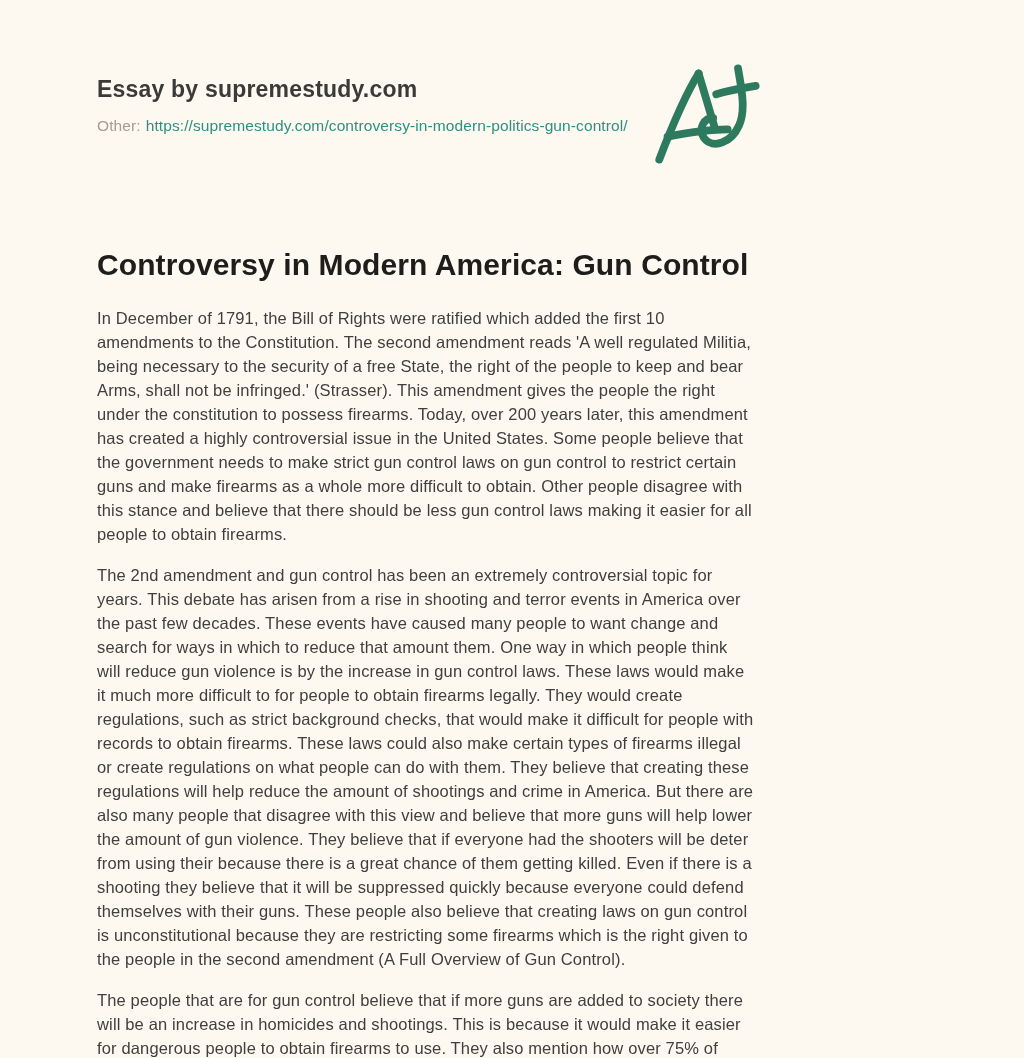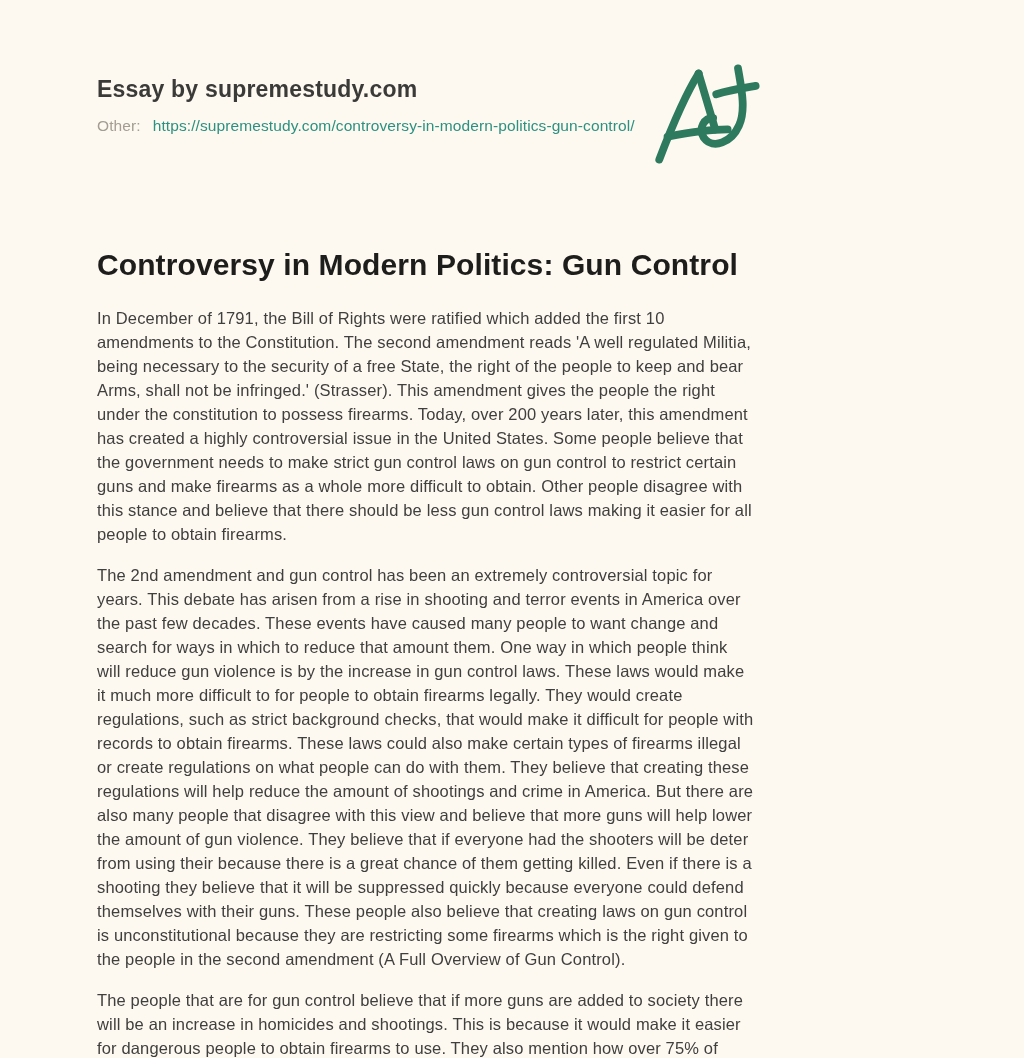--- a/index.html
+++ b/index.html
@@ -24,21 +24,21 @@
   }
   .source-line {
     margin-top: 14px;
     font-size: 15.5px;
     color: #a39d93;
     letter-spacing: 0.1px;
   }
   .source-line a {
     color: #2b9180;
     text-decoration: none;
-    margin-left: 12px;
+    margin-left: 5px;
   }
   .logo {
     position: absolute;
     top: 64px;
     right: 86px;
     width: 114px;
     height: 104px;
   }
   .logo svg { width: 100%; height: 100%; }
   .article-title {
@@ -74,21 +74,21 @@
       <g stroke="#2e7a5e" stroke-width="7.5" stroke-linecap="round" fill="none">
         <path d="M7 92 C 20 58 33 28 45 9"></path>
         <path d="M45 9 L 61 63"></path>
         <path d="M15 70 C 36 66 56 63 73 63"></path>
         <path d="M62 29 C 75 25 88 23 100 21"></path>
         <path d="M83 4 C 86 22 91 44 84 59 C 77 75 59 83 50 71 C 44 62 51 51 59 52"></path>
       </g>
     </svg>
   </div>
 
-  <h1 class="article-title">Controversy in Modern Politics: Gun Control</h1>
+  <h1 class="article-title">Controversy in Modern America: Gun Control</h1>
 
   <div class="paragraphs">
     <p>In December of 1791, the Bill of Rights were ratified which added the first 10 amendments to the Constitution. The second amendment reads 'A well regulated Militia, being necessary to the security of a free State, the right of the people to keep and bear Arms, shall not be infringed.' (Strasser). This amendment gives the people the right under the constitution to possess firearms. Today, over 200 years later, this amendment has created a highly controversial issue in the United States. Some people believe that the government needs to make strict gun control laws on gun control to restrict certain guns and make firearms as a whole more difficult to obtain. Other people disagree with this stance and believe that there should be less gun control laws making it easier for all people to obtain firearms.</p>
     <p>The 2nd amendment and gun control has been an extremely controversial topic for years. This debate has arisen from a rise in shooting and terror events in America over the past few decades. These events have caused many people to want change and search for ways in which to reduce that amount them. One way in which people think will reduce gun violence is by the increase in gun control laws. These laws would make it much more difficult to for people to obtain firearms legally. They would create regulations, such as strict background checks, that would make it difficult for people with records to obtain firearms. These laws could also make certain types of firearms illegal or create regulations on what people can do with them. They believe that creating these regulations will help reduce the amount of shootings and crime in America. But there are also many people that disagree with this view and believe that more guns will help lower the amount of gun violence. They believe that if everyone had the shooters will be deter from using their because there is a great chance of them getting killed. Even if there is a shooting they believe that it will be suppressed quickly because everyone could defend themselves with their guns. These people also believe that creating laws on gun control is unconstitutional because they are restricting some firearms which is the right given to the people in the second amendment (A Full Overview of Gun Control).</p>
     <p>The people that are for gun control believe that if more guns are added to society there will be an increase in homicides and shootings. This is because it would make it easier for dangerous people to obtain firearms to use. They also mention how over 75% of mass shootings are done with using legally registered assault rifles with high caliber magazines. They use this to push support for two parts of their argument. One is that we need to create legislation on assault rifles and high caliber magazines because they are used in most of these shooting and they make them much more dangerous. The second part of their argument is that most shootings are done using legal and registered guns. They use this to</p>
   </div>
 
 </div>
 
 </body></html>

